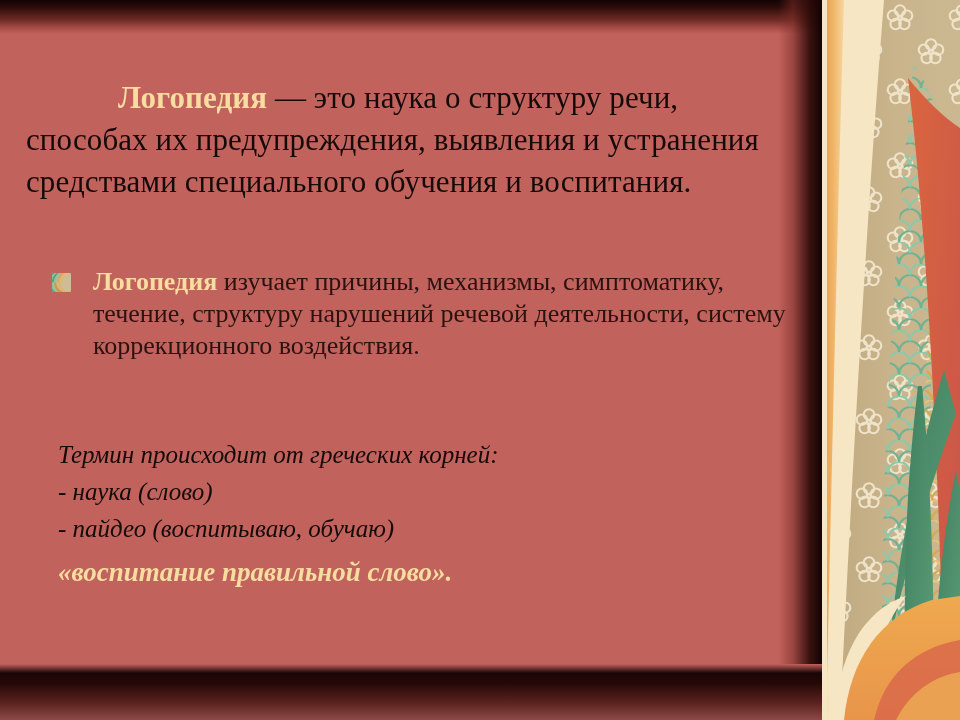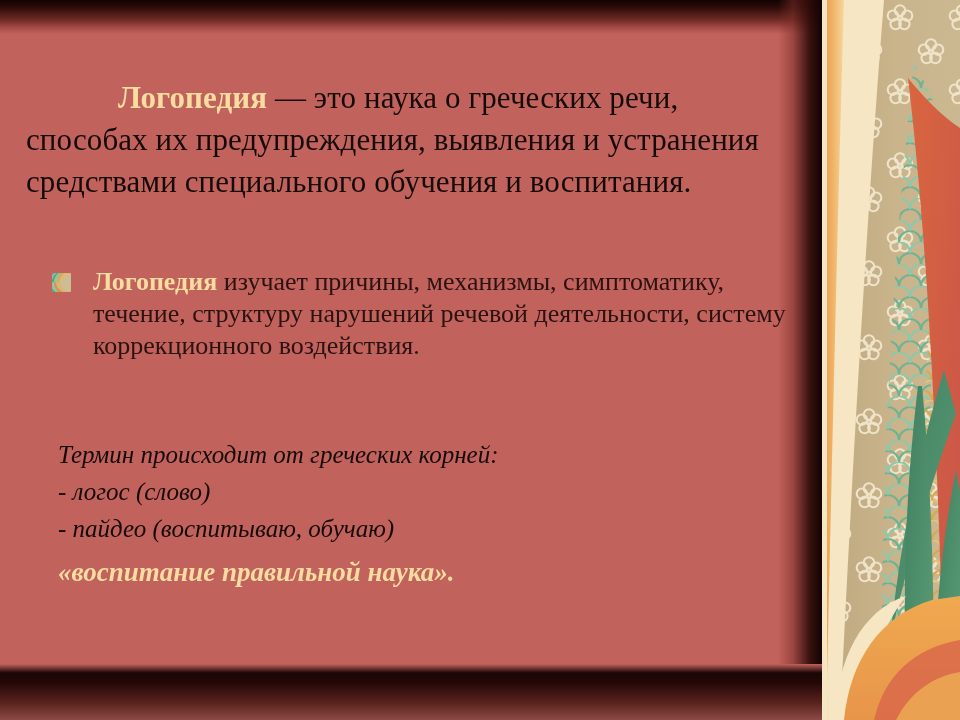--- a/index.html
+++ b/index.html
@@ -133,21 +133,21 @@
 </style>
 </head>
 <body>
 
 <div id="slide">
 
   <div id="content-panel">
 
     <div class="edge-top"></div>
 
-    <p id="lead-paragraph"><span class="kw">Логопедия</span><span> — это наука о греческих речи, способах их предупреждения, выявления и устранения средствами специального обучения и воспитания.</span></p>
+    <p id="lead-paragraph"><span class="kw">Логопедия</span><span> — это наука о структуру речи, способах их предупреждения, выявления и устранения средствами специального обучения и воспитания.</span></p>
 
     <div id="bullet-list">
       <div class="bullet-row">
         <span class="bullet-marker">
           <svg width="19" height="19" viewBox="0 0 19 19" aria-hidden="true">
             <rect x="0" y="0" width="19" height="19" fill="#cdbd95"></rect>
             <g fill="none" stroke-width="2.4">
               <path d="M -3 9.5 A 8 9.5 0 0 1 5 0" stroke="#5aa37c"></path>
               <path d="M -1 9.5 A 8 9.5 0 0 1 7 0" stroke="#8dc4a2"></path>
               <path d="M 1 9.5 A 8 9.5 0 0 1 9 0" stroke="#5aa37c"></path>
@@ -160,23 +160,23 @@
               <path d="M 7 9.5 A 9 10 0 0 0 16 19.5" stroke="#dfb36b"></path>
             </g>
           </svg>
         </span>
         <span class="bullet-text"><span class="kw">Логопедия</span><span> изучает причины, механизмы, симптоматику, течение, структуру нарушений речевой деятельности, систему коррекционного воздействия.</span></span>
       </div>
     </div>
 
     <div id="greek-block">
       <div class="gline">Термин происходит от греческих корней:</div>
-      <div class="gline">- логос (слово)</div>
+      <div class="gline">- наука (слово)</div>
       <div class="gline">- пайдео (воспитываю, обучаю)</div>
-      <div class="final">«воспитание правильной наука».</div>
+      <div class="final">«воспитание правильной слово».</div>
     </div>
 
     <div class="edge-right"></div>
     <div class="edge-bottom"></div>
   </div>
 
   <div id="ornament-border">
     <svg width="138" height="720" viewBox="0 0 138 720" aria-hidden="true">
       <defs>
         <linearGradient id="tanGrad" x1="0" y1="0" x2="1" y2="0">

